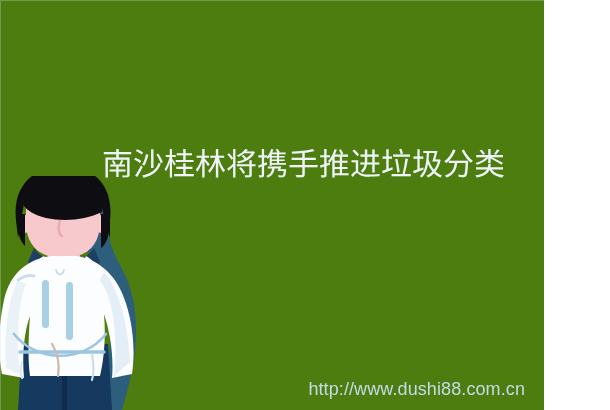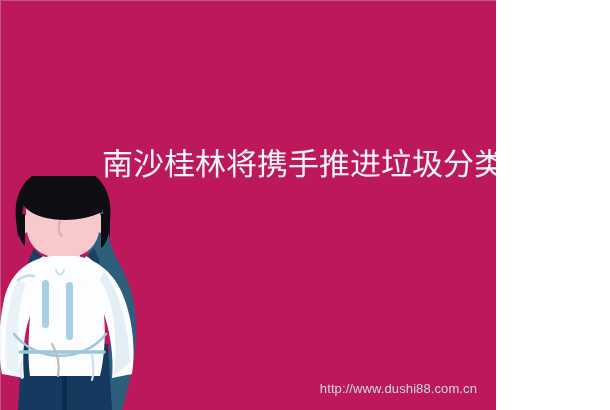--- a/index.html
+++ b/index.html
@@ -4,24 +4,24 @@
 <title>南沙桂林将携手推进垃圾分类</title>
 <style>
   html, body {
     margin: 0;
     padding: 0;
     background: #ffffff;
   }
 
   #banner {
     position: relative;
-    width: 496px;
+    width: 544px;
     height: 410px;
     overflow: hidden;
-    background: #be185d;
+    background: #4d7c0f;
     font-family: "Liberation Sans", "DejaVu Sans", sans-serif;
     box-sizing: border-box;
   }
 
   
   #frame-edge {
     position: absolute;
     left: 0;
     top: 0;
     width: 610px;
@@ -46,21 +46,21 @@
     font-weight: 400;
     z-index: 30;
   }
 
   
   #watermark {
     position: absolute;
     right: 19px;
     bottom: 12px;
     color: #c6dae7;
-    font-size: 13px;
+    font-size: 18px;
     line-height: 18px;
     white-space: nowrap;
     letter-spacing: 0.1px;
     z-index: 30;
     text-align: center;
   }
 
   
   #illustration {
     position: absolute;

